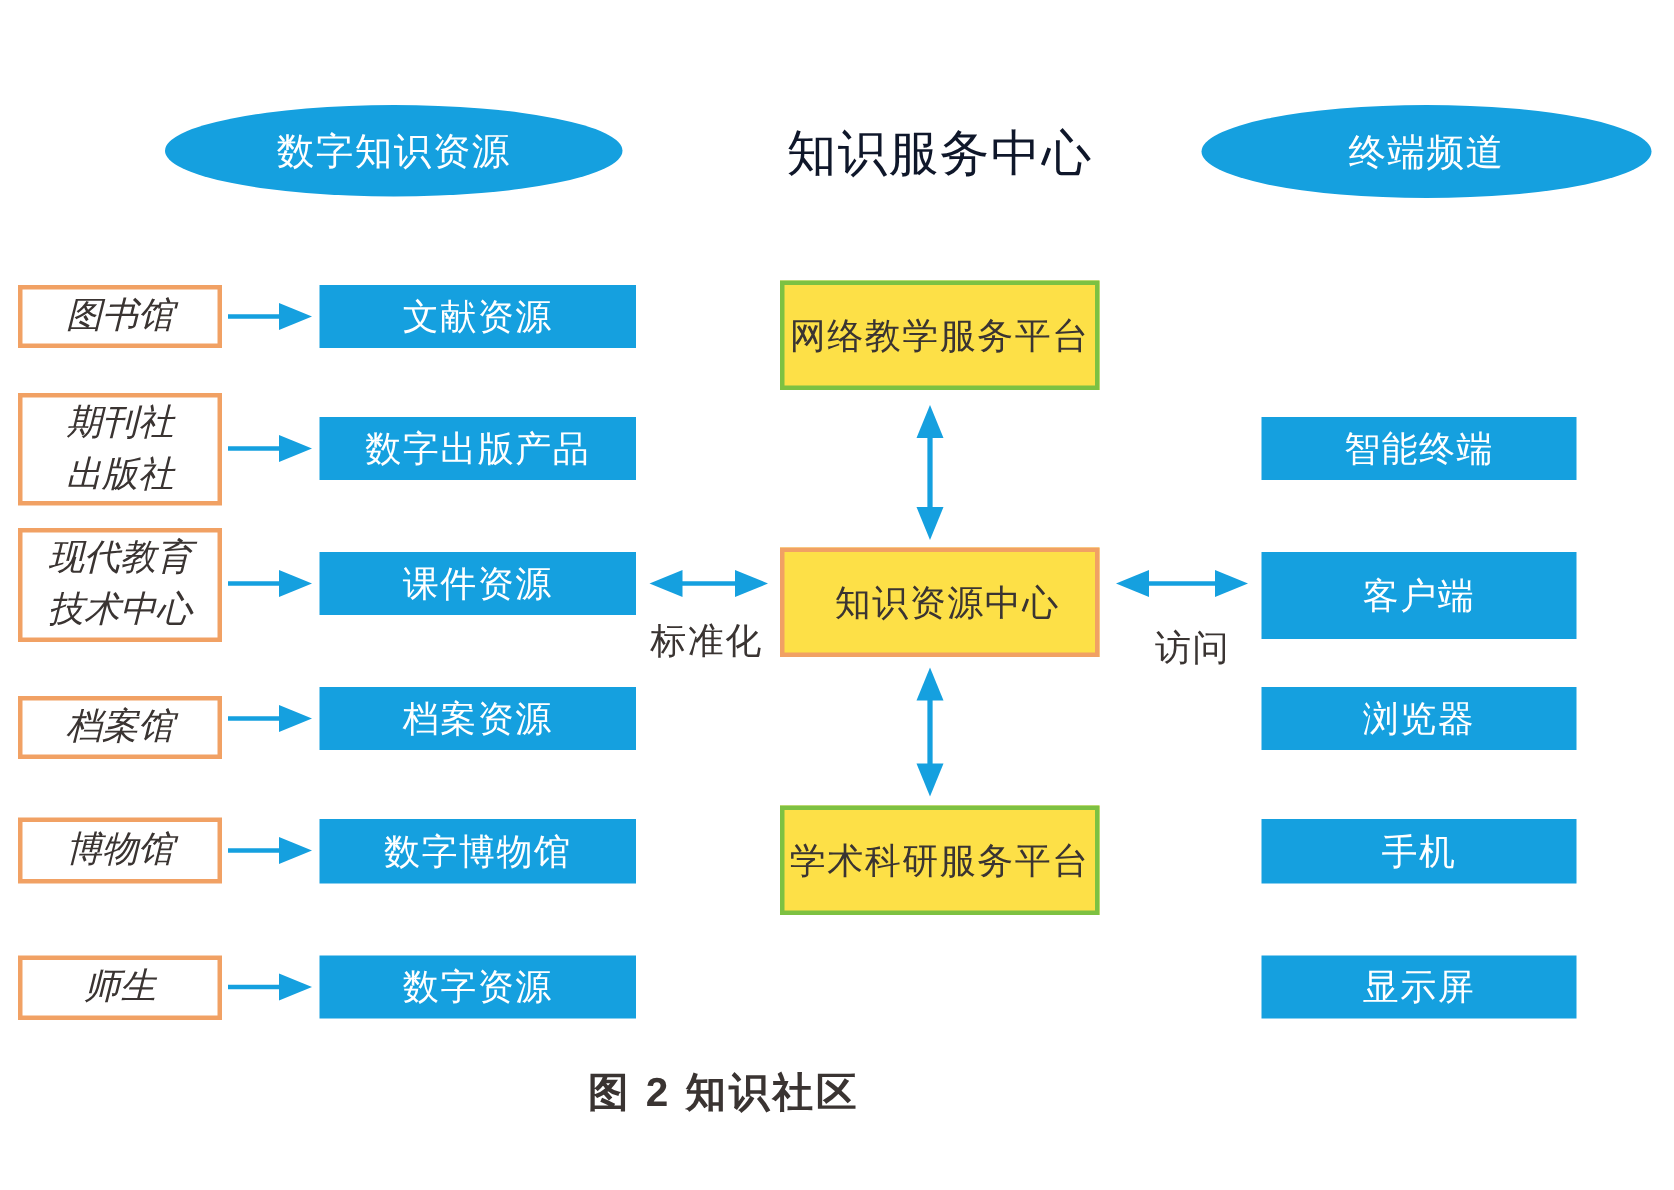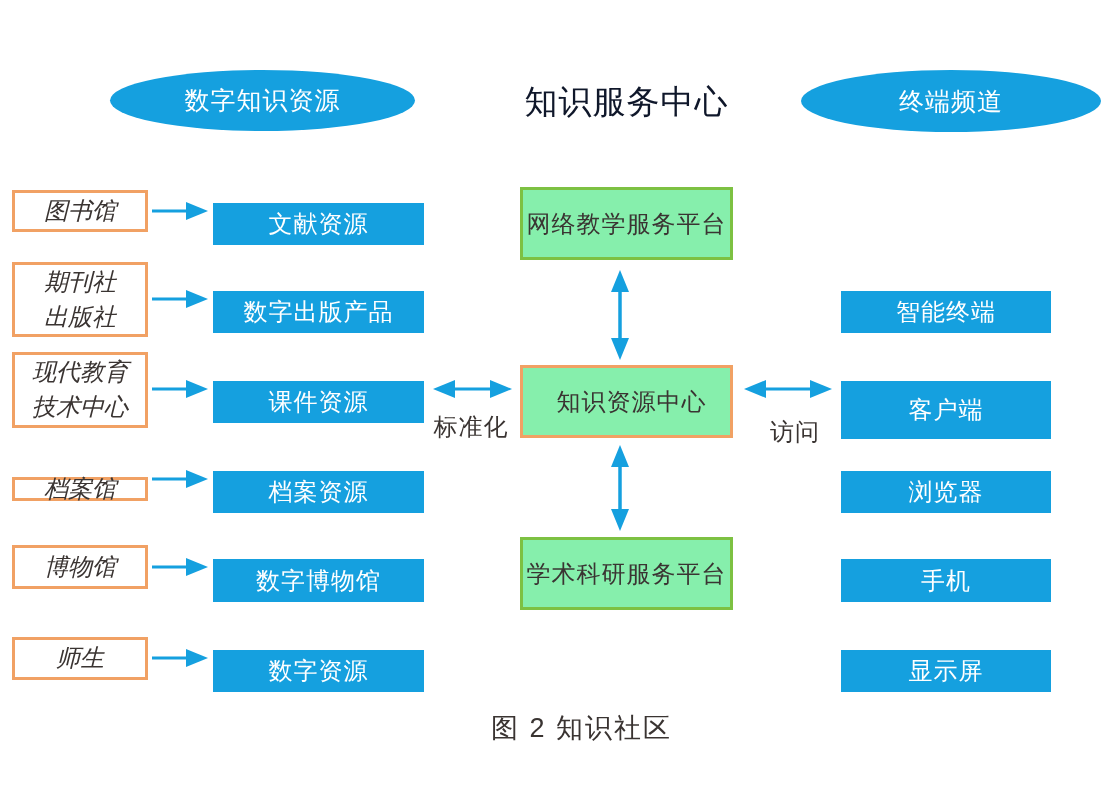--- a/index.html
+++ b/index.html
@@ -19,35 +19,35 @@
   }
   .src-box{
     position:absolute;left:12px;width:136px;box-sizing:border-box;
     border:3px solid #F1A164;background:#fff;color:#3A3432;
     display:flex;align-items:center;justify-content:center;
     font-size:24px;text-align:center;white-space:pre-line;line-height:1.45;font-style:italic;
   }
   .blue-box{
     position:absolute;background:#15A0DF;color:#fff;box-sizing:border-box;
     display:flex;align-items:center;justify-content:center;
-    font-size:24px;letter-spacing:1px;margin-top:13px;
+    font-size:24px;letter-spacing:1px;
   }
   .center-box{
     position:absolute;left:520px;width:213px;height:73px;box-sizing:border-box;
-    background:#86efac;border:3px solid;display:flex;align-items:center;justify-content:center;
+    background:#fde047;border:3px solid;display:flex;align-items:center;justify-content:center;
     font-size:24px;color:#3A3432;letter-spacing:1px;
   }
   .green-border{border-color:#7DC142;}
   .orange-border{border-color:#F1A164;padding-left:10px;}
   .edge-label{
     position:absolute;font-size:24px;color:#3A3432;text-align:center;letter-spacing:1px;
   }
   .caption{
-    position:absolute;left:392px;top:710px;width:280px;text-align:right;
-    font-size:27px;color:#3A3432;letter-spacing:2px;
+    position:absolute;left:392px;top:710px;width:280px;text-align:left;
+    font-size:27px;color:#3A3432;letter-spacing:2px;font-weight:bold;
   }
 </style>
 </head>
 <body>
 
 <div class="canvas">
 
   <svg class="arrows" viewBox="0 0 1116 793">
     <defs>
       <marker id="head" markerWidth="24" markerHeight="20" refX="2" refY="10" orient="auto-start-reverse" markerUnits="userSpaceOnUse">
@@ -71,21 +71,21 @@
 
   <div class="ellipse" style="left:110px;top:70px;width:305px;height:61px">数字知识资源</div>
   <div class="center-title" style="left:520px;top:86px;width:213px;height:32px">知识服务中心</div>
   <div class="ellipse" style="left:801px;top:70px;width:300px;height:62px">终端频道</div>
 
   <div class="src-box" style="top:190px;height:42px">图书馆</div>
   <div class="src-box" style="top:262px;height:75px">期刊社
 出版社</div>
   <div class="src-box" style="top:352px;height:76px">现代教育
 技术中心</div>
-  <div class="src-box" style="top:477px;height:24px">档案馆</div>
+  <div class="src-box" style="top:464px;height:42px">档案馆</div>
   <div class="src-box" style="top:545px;height:44px">博物馆</div>
   <div class="src-box" style="top:637px;height:43px">师生</div>
 
   <div class="blue-box" style="left:213px;top:190px;width:211px;height:42px">文献资源</div>
   <div class="blue-box" style="left:213px;top:278px;width:211px;height:42px">数字出版产品</div>
   <div class="blue-box" style="left:213px;top:368px;width:211px;height:42px">课件资源</div>
   <div class="blue-box" style="left:213px;top:458px;width:211px;height:42px">档案资源</div>
   <div class="blue-box" style="left:213px;top:546px;width:211px;height:43px">数字博物馆</div>
   <div class="blue-box" style="left:213px;top:637px;width:211px;height:42px">数字资源</div>
 

